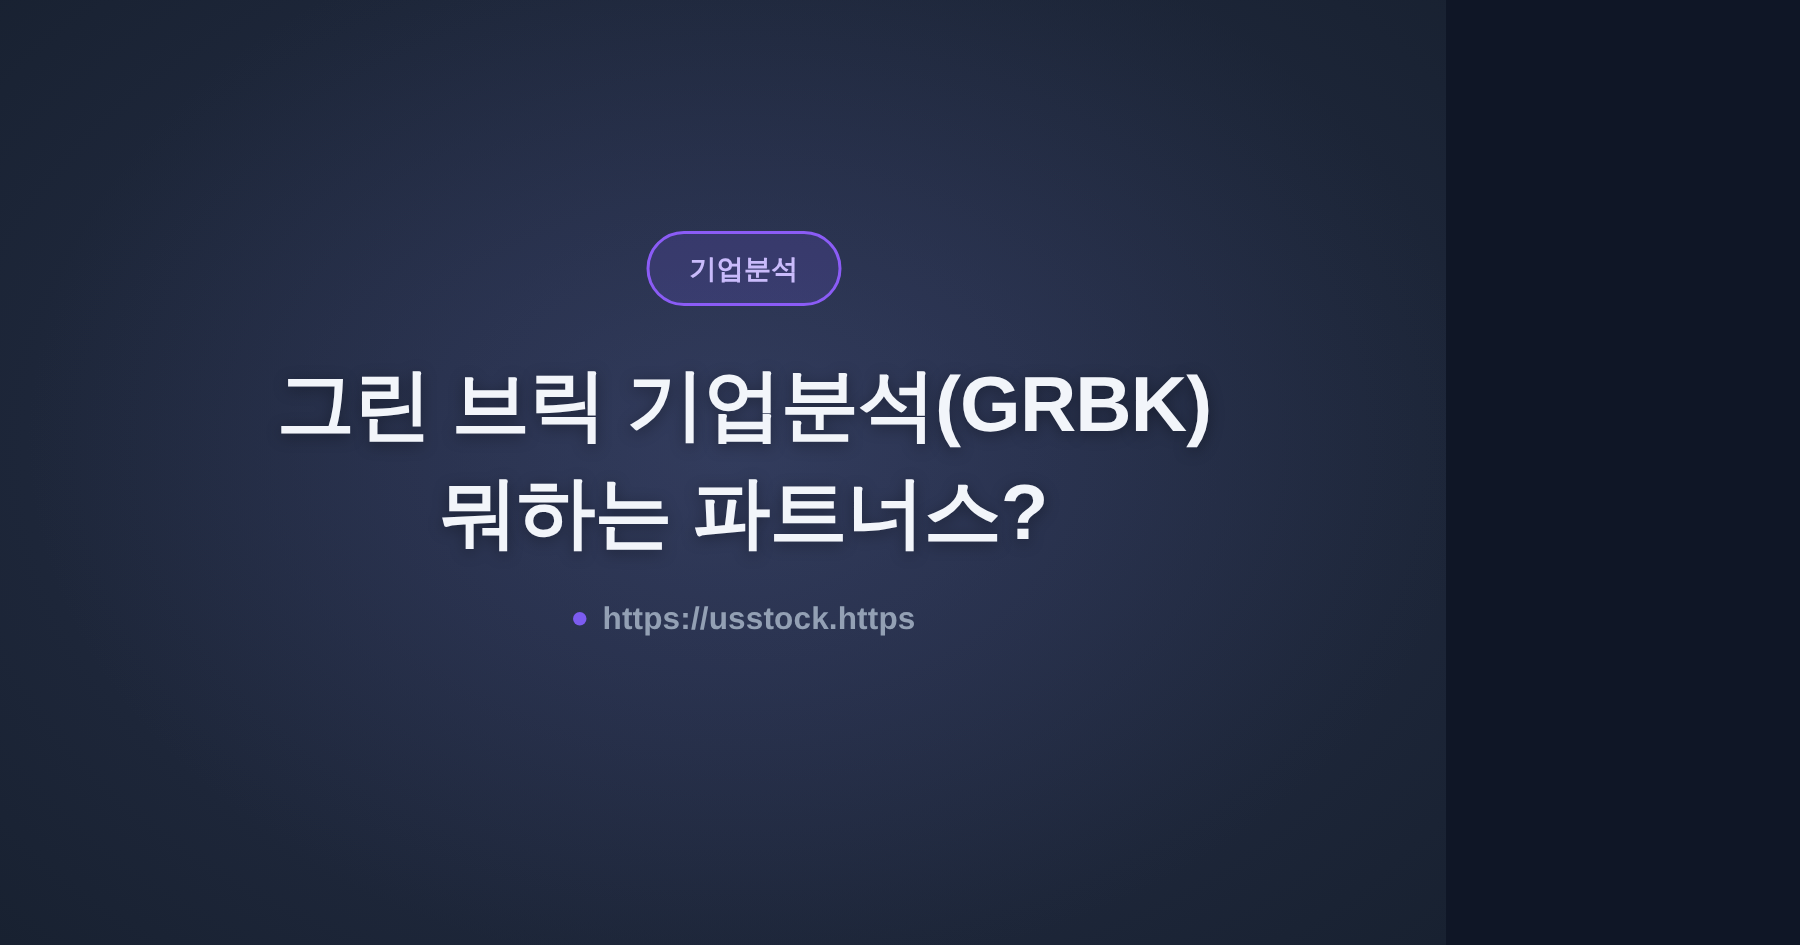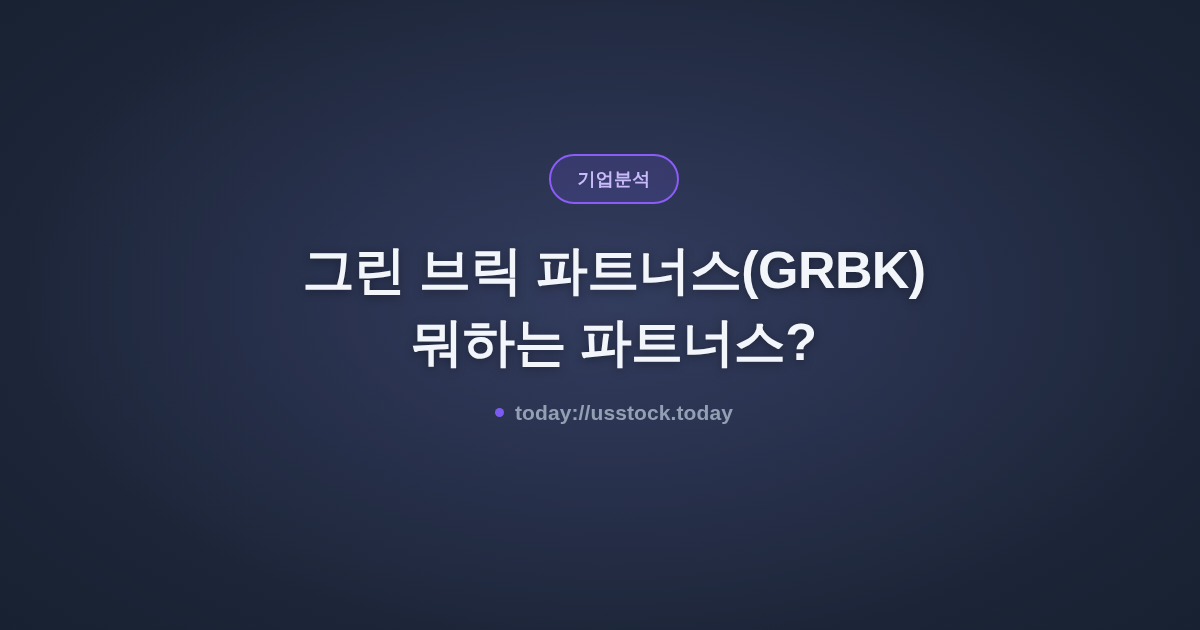--- a/index.html
+++ b/index.html
@@ -10,21 +10,21 @@
   body {
     width: 1200px;
     height: 630px;
     overflow: hidden;
     font-family: "Liberation Sans", "DejaVu Sans", sans-serif;
     background: #0f1626;
   }
 
   #og-card {
     position: relative;
-    width: 1200px;
+    width: 964px;
     height: 630px;
     box-sizing: border-box;
     background-color: #131b2b;
     background-image:
       radial-gradient(115% 125% at 50% 48%, #2b3350 0%, #252d47 18%, #1d2639 42%, #17202f 64%, #121a28 84%, #101725 100%);
     display: flex;
     flex-direction: column;
     align-items: center;
     justify-content: center;
     overflow: hidden;
@@ -108,23 +108,23 @@
 </style>
 </head>
 <body>
 
 <div id="og-card">
   <div class="card-inner">
 
     <div class="badge">기업분석</div>
 
     <h1 class="title">
-      <span class="title-line">그린 브릭 파트너스(GRBK)</span>
+      <span class="title-line">그린 브릭 기업분석(GRBK)</span>
       <span class="title-line">뭐하는 파트너스?</span>
     </h1>
 
     <div class="site-row">
       <span class="bullet-dot"></span>
-      <span class="site-url">today://usstock.today</span>
+      <span class="site-url">https://usstock.https</span>
     </div>
 
   </div>
 </div>
 
 </body></html>

